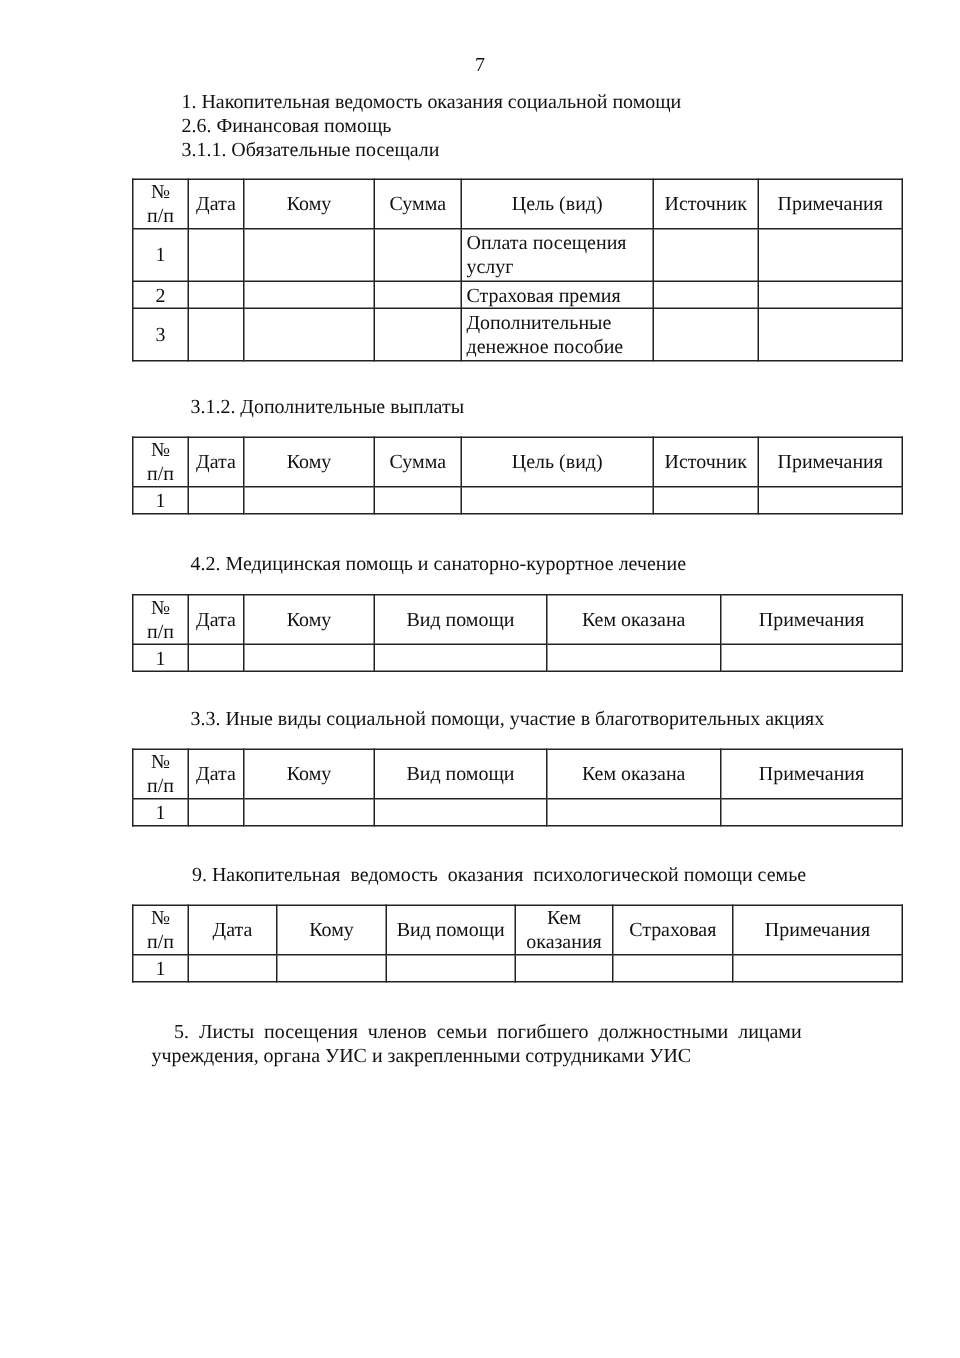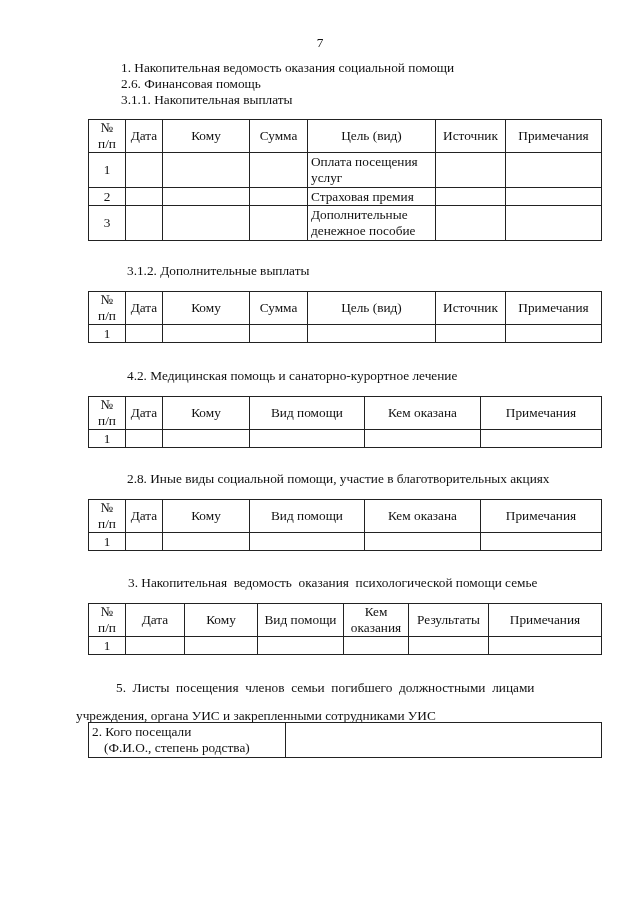--- a/index.html
+++ b/index.html
@@ -16,21 +16,21 @@
   td.num { text-align: center; vertical-align: top; font-size: 13.3px; }
   .hdr-no { font-size: 12.5px; line-height: 15px; }
 </style>
 </head>
 <body>
 
 <div class="abs txt pagenum">7</div>
 
 <div class="abs txt" style="left:121px;top:60px;">1. Накопительная ведомость оказания социальной помощи</div>
 <div class="abs txt" style="left:121px;top:76px;">2.6. Финансовая помощь</div>
-<div class="abs txt" style="left:121px;top:92px;">3.1.1. Накопительная выплаты</div>
+<div class="abs txt" style="left:121px;top:92px;">3.1.1. Обязательные посещали</div>
 
 <table class="grid" style="left:88px;top:119px;width:513px;">
   <colgroup>
       <col style="width:37px">
       <col style="width:37px">
       <col style="width:87px">
       <col style="width:58px">
       <col style="width:128px">
       <col style="width:70px">
       <col style="width:96px">
@@ -133,21 +133,21 @@
     <td class="num">1</td>
     <td></td>
     <td></td>
     <td></td>
     <td></td>
     <td></td>
   </tr>
 </tbody>
   </table>
 
-<div class="abs txt" style="left:127px;top:471px;">2.8. Иные виды социальной помощи, участие в благотворительных акциях</div>
+<div class="abs txt" style="left:127px;top:471px;">3.3. Иные виды социальной помощи, участие в благотворительных акциях</div>
 
 <table class="grid" style="left:88px;top:499px;width:513px;">
   <colgroup>
       <col style="width:37px">
       <col style="width:37px">
       <col style="width:87px">
       <col style="width:115px">
       <col style="width:116px">
       <col style="width:121px">
     </colgroup>
@@ -164,61 +164,57 @@
     <td class="num">1</td>
     <td></td>
     <td></td>
     <td></td>
     <td></td>
     <td></td>
   </tr>
 </tbody>
   </table>
 
-<div class="abs txt" style="left:128px;top:575px;white-space:pre;">3. Накопительная  ведомость  оказания  психологической помощи семье</div>
+<div class="abs txt" style="left:128px;top:575px;white-space:pre;">9. Накопительная  ведомость  оказания  психологической помощи семье</div>
 
 <table class="grid" style="left:88px;top:603px;width:513px;">
   <colgroup>
       <col style="width:37px">
       <col style="width:59px">
       <col style="width:73px">
       <col style="width:86px">
       <col style="width:65px">
       <col style="width:80px">
       <col style="width:113px">
     </colgroup>
   <tbody>
       <tr style="height:33px">
     <td class="c hdr-no"><span>№</span><br><span>п/п</span></td>
     <td class="c">Дата</td>
     <td class="c">Кому</td>
     <td class="c">Вид помощи</td>
     <td class="c hdr-no"><span>Кем</span><br><span>оказания</span></td>
-    <td class="c">Результаты</td>
+    <td class="c">Страховая</td>
     <td class="c">Примечания</td>
   </tr>
   <tr style="height:18px">
     <td class="num">1</td>
     <td></td>
     <td></td>
     <td></td>
     <td></td>
     <td></td>
     <td></td>
   </tr>
 </tbody>
   </table>
 
 <div class="abs txt" style="left:116px;top:680px;width:473px;white-space:pre;">5.  Листы  посещения  членов  семьи  погибшего  должностными  лицами</div>
-<div class="abs txt" style="left:76px;top:696px;margin-top:12px;">учреждения, органа УИС и закрепленными сотрудниками УИС</div>
+<div class="abs txt" style="left:101px;top:696px;">учреждения, органа УИС и закрепленными сотрудниками УИС</div>
 
 <table class="grid" style="left:88px;top:722px;width:513px;">
   <colgroup>
       <col style="width:197px">
       <col style="width:316px">
     </colgroup>
   <tbody>
-  <tr style="height:35px">
-    <td class="top"><span>2. Кого посещали</span><br><span style="padding-left:12px">(Ф.И.О., степень родства)</span></td>
-    <td></td>
-  </tr>
 </tbody>
   </table>
 
 </body></html>

